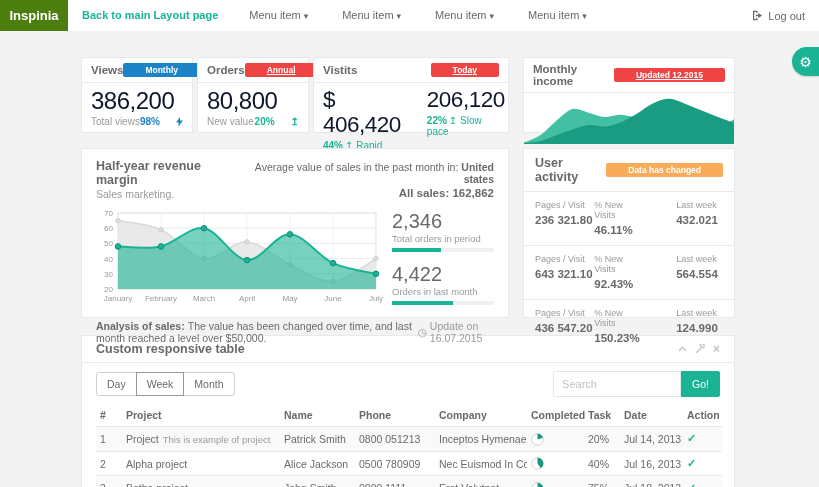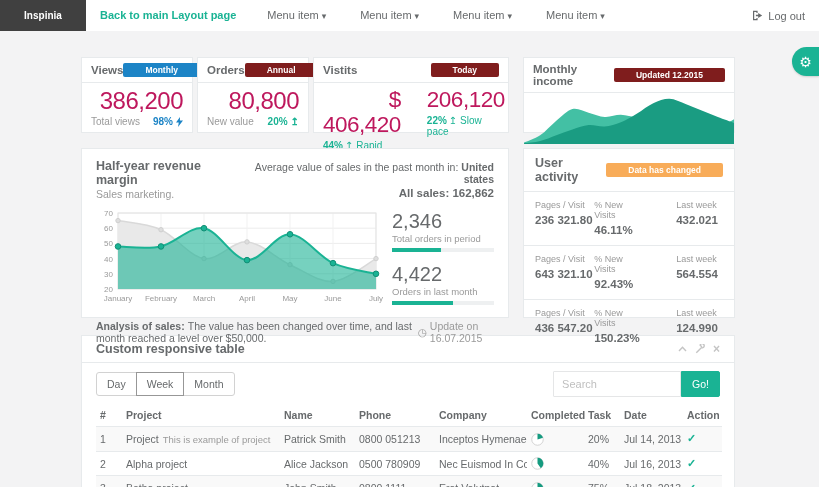--- a/index.html
+++ b/index.html
@@ -1,21 +1,21 @@
 <!DOCTYPE html>
 <html><head>
 <meta charset="utf-8">
 <style>
   * { margin:0; padding:0; box-sizing:border-box; }
   html,body { font-family:"Liberation Sans", sans-serif; }
   .screen { position:relative; width:819px; height:487px; background:#f3f3f4; overflow:hidden; }
 
   
   .navbar { display:flex; align-items:stretch; height:31px; background:#fff; }
-  .brand { width:86px; background:#404040; color:#fff; font-size:10px; font-weight:bold;
+  .brand { width:68px; background:#4d7c0f; color:#fff; font-size:13px; font-weight:bold;
            display:flex; align-items:center; justify-content:center; cursor:pointer; }
   .back-link { line-height:31px; padding:0 14px; color:#1ab394; font-size:11px; font-weight:bold; cursor:pointer; text-decoration:none; }
   .nav-menu { display:flex; }
   .menu-item { line-height:31px; padding:0 17px; color:#676a6c; font-size:11px; cursor:pointer; }
   .menu-item .caret { font-size:9px; color:#676a6c; margin-left:3px; }
   .logout { margin-left:auto; display:flex; align-items:center; gap:5px; padding:0 14px; color:#676a6c; font-size:11px; cursor:pointer; }
 
   .theme-btn { position:absolute; top:47px; right:0; width:27px; height:29px; background:#1ab394;
                border-radius:15px 0 0 15px; color:#fff; display:flex; align-items:center; justify-content:center;
                font-size:14px; cursor:pointer; box-shadow:0 1px 2px rgba(0,0,0,.15); }
@@ -23,25 +23,25 @@
   .content { position:absolute; left:81px; top:57px; width:654px; }
 
   
   .row1 { display:flex; }
   .cards-left { display:flex; gap:4px; width:428px; margin-right:14px; }
   .card { background:#fff; border:1px solid #e7eaec; height:76px; }
   .w112 { width:112px; } .w196 { width:196px; } .w212 { width:212px; }
   .card-header { display:flex; justify-content:space-between; align-items:center; padding:5px 9px; border-bottom:1px solid #e7eaec; }
   .card-title { font-size:11.5px; font-weight:bold; color:#676a6c; }
   .badge { font-size:8.5px; font-weight:bold; color:#fff; padding:2px 22px; border-radius:2px; white-space:nowrap; }
-  .badge-info { background:#1c84c6; } .badge-primary { background:#7f1d1d; } .badge-warning { background:#f8ac59; }
+  .badge-info { background:#1c84c6; } .badge-primary { background:#ef4444;text-decoration:underline; } .badge-warning { background:#f8ac59; }
   .card-body { padding:5px 9px 4px; }
-  .num { font-size:24px; color:#be185d; letter-spacing:-0.5px; line-height:1.1;text-align:right; }
+  .num { font-size:24px; color:#0f172a; letter-spacing:-0.5px; line-height:1.1; }
   .meta { display:flex; justify-content:space-between; align-items:center; font-size:10px; color:#9a9a9a; margin-top:2px; }
-  .trend { font-weight:bold; display:inline-flex; align-items:center; gap:3px; }
+  .trend { font-weight:bold; display:inline-flex; align-items:center; gap:16px; }
   .trend-blue { color:#1c84c6; } .trend-teal { color:#1ab394; }
   .visits-body { display:flex; gap:26px; padding:5px 9px 4px; }
   .visit-col .num { font-size:22.5px; }
   .visit-trend { font-size:10px; color:#1ab394; margin-top:2px; }
   .visit-trend b { margin-right:2px; }
   .spark-wrap { height:51px; overflow:hidden; }
   .spark { display:block; width:100%; height:51px; }
 
   
   .row2 { display:flex; gap:14px; margin-top:15px; }

